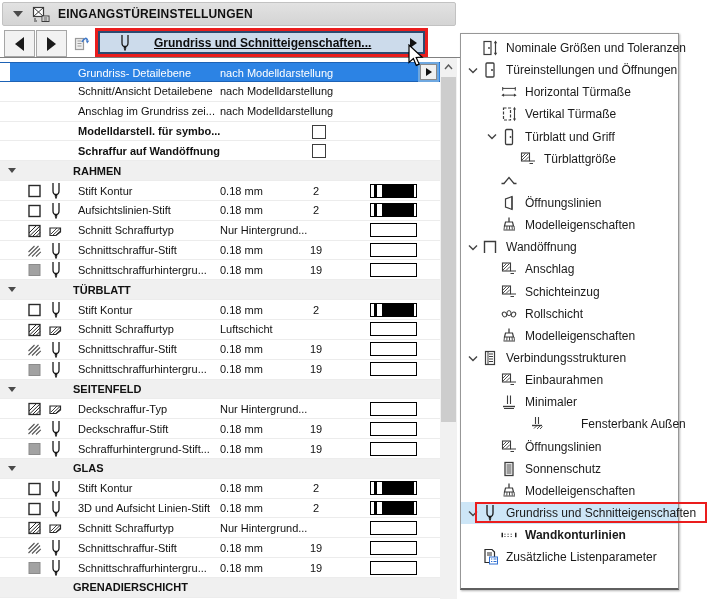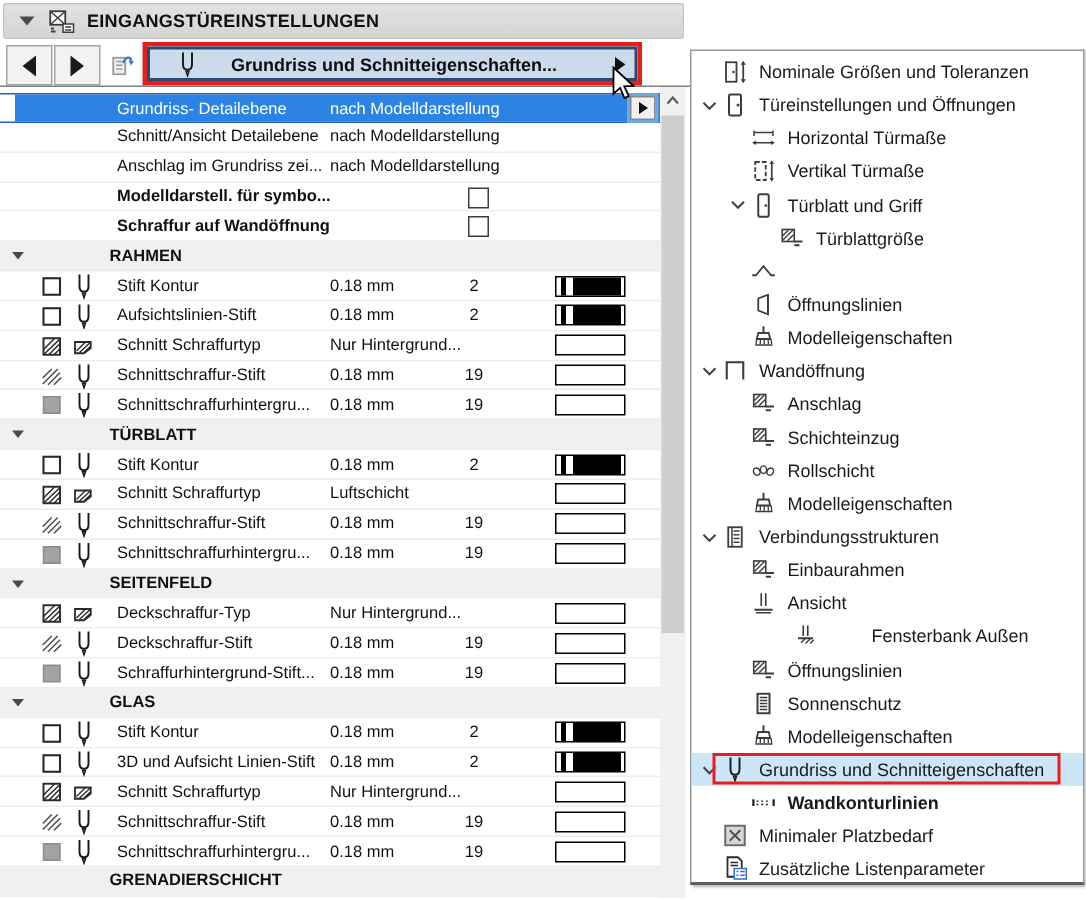--- a/index.html
+++ b/index.html
@@ -20,21 +20,21 @@
     border-top:6px solid #4a4a4a;margin-left:10px;}
   .hdr .ic{margin-left:9px;}
   .hdr-title{font-size:12px;font-weight:bold;color:#101010;margin-left:8px;letter-spacing:.2px;}
   
   .navbtn{position:absolute;top:30px;width:29px;height:25px;background:#f2f2f2;
     border:1px solid #a6a6a6;display:flex;align-items:center;justify-content:center;cursor:pointer;}
   .tri-l{width:0;height:0;border-top:7px solid transparent;border-bottom:7px solid transparent;border-right:9px solid #1a1a1a;}
   .tri-r{width:0;height:0;border-top:7px solid transparent;border-bottom:7px solid transparent;border-left:9px solid #1a1a1a;}
   .xferbtn{position:absolute;left:70px;top:31px;width:24px;height:23px;display:flex;align-items:center;justify-content:center;}
   
-  .ddl-frame{position:absolute;left:95px;top:28px;width:333px;height:29px;border:3px solid #ea1d1d;box-sizing:border-box;}
+  .ddl-frame{position:absolute;left:95px;top:28px;width:333px;height:29px;border:3px solid #ea1d1d;box-sizing:border-box;text-decoration:underline;}
   .ddl{width:100%;height:100%;background:#ccdbeb;border:2px solid #2c4a70;box-sizing:border-box;
     display:flex;align-items:center;cursor:pointer;}
   .ddl .ic{margin-left:16px;}
   .ddl-label{font-size:12px;font-weight:bold;color:#0d0d0d;margin-left:20px;white-space:nowrap;}
   .ddl .arr{margin-left:auto;margin-right:6px;width:0;height:0;border-top:5px solid transparent;border-bottom:5px solid transparent;border-left:7px solid #111;}
   .sepline{position:absolute;left:0;top:57px;width:460px;height:1px;background:#808080;}
   
   .tbl{position:absolute;left:0;top:62px;width:440px;height:537px;overflow:hidden;background:#fff;}
   .trow{height:19.85px;box-sizing:border-box;border-bottom:1px solid #ececec;position:relative;
     font-size:11px;color:#111;background:#fff;}
@@ -52,21 +52,21 @@
   .c-preview.black{background:linear-gradient(90deg,#fff 0 3px,#000 3px 6px,#fff 6px 11px,#000 11px calc(100% - 2px),#fff calc(100% - 2px));}
   .c-check{position:absolute;left:312px;top:3px;width:12px;height:12px;border:1.6px solid #3d3d3d;background:#fff;}
   .flyout{position:absolute;left:420px;top:1px;width:17px;height:16px;background:#f0f0f0;border:1px solid #8a8a8a;
     outline:2px solid #6fa8e0;display:flex;align-items:center;justify-content:center;box-sizing:border-box;}
   .flyout i{width:0;height:0;border-top:4px solid transparent;border-bottom:4px solid transparent;border-left:6px solid #111;}
   
   .sbar{position:absolute;left:440px;top:58px;width:17px;height:541px;background:#f1f1f1;}
   .sbar-btn{position:absolute;left:0;top:0;width:17px;height:17px;background:#f1f1f1;display:flex;align-items:center;justify-content:center;}
   .sbar-thumb{position:absolute;left:1px;top:19px;width:15px;height:345px;background:#cdcdcd;}
   
-  .popup{position:absolute;left:460px;top:33px;width:263px;height:557px;background:#fff;
+  .popup{position:absolute;left:460px;top:33px;width:219px;height:557px;background:#fff;
     border:1px solid #979797;border-bottom:2px solid #5f5f5f;box-sizing:border-box;
     box-shadow:1px 1px 2px rgba(0,0,0,.3);padding-top:3px;}
   .titem{height:22.15px;display:flex;align-items:center;font-size:12px;color:#1a1a1a;position:relative;cursor:default;white-space:nowrap;}
   .titem.selected{background:#cde6f7;}
   .chev{width:16px;display:flex;align-items:center;justify-content:center;flex:none;}
   .titem .ic{flex:none;margin-right:7px;}
   .hl-frame{position:absolute;left:14px;top:0;width:232px;height:21px;border:2px solid #ea1d1d;box-sizing:border-box;pointer-events:none;}
   
   .ic{display:inline-flex;width:18px;height:18px;align-items:center;justify-content:center;flex:none;}
   .ic svg{display:block;}
@@ -693,21 +693,21 @@
     </div>
     <div class="titem" style="padding-left: 23px;">
       <span class="chev"></span>
       <span class="ic ">
         <svg width="18" height="18" viewBox="0 0 18 18">
           <path d="M7.5 2.5 V11 M10.5 2.5 V11" stroke="#3c3c3c" stroke-width="1.1"></path>
           <path d="M3 13.5 H15" stroke="#3c3c3c" stroke-width="1.4"></path>
           <path d="M4 15.5 H14" stroke="#3c3c3c" stroke-width="1"></path>
         </svg>
       </span>
-      <span>Ansicht</span>
+      <span>Minimaler</span>
     </div>
     <div class="titem" style="padding-left: 23px; gap: 28px;">
       <span class="chev"></span>
       <span class="ic ">
         <svg width="18" height="18" viewBox="0 0 18 18">
           <path d="M7.5 2 V9 M10.5 2 V9" stroke="#3c3c3c" stroke-width="1.1"></path>
           <path d="M4 10.5 H14" stroke="#3c3c3c" stroke-width="1.4"></path>
           <path d="M6 13.5 L9 10.5 M9 14 L12.5 10.5 M12 14 L14.5 11.5" stroke="#3c3c3c" stroke-width=".9"></path>
         </svg>
       </span>
@@ -763,30 +763,20 @@
     </div>
     <div class="titem" style="padding-left: 23px; font-weight: bold;">
       <span class="chev"></span>
       <span class="ic ">
         <svg width="20" height="18" viewBox="0 0 20 18">
           <path d="M2.5 6.5 V11.5 M17.5 6.5 V11.5" stroke="#1a1a1a" stroke-width="1.6"></path>
           <path d="M5.5 7.5 v1 M5.5 10 v1 M9 7.5 v1 M9 10 v1 M12.5 7.5 v1 M12.5 10 v1" stroke="#1a1a1a" stroke-width="1.4"></path>
         </svg>
       </span>
       <span>Wandkonturlinien</span>
-    </div>
-    <div class="titem" style="padding-left: 4px;">
-      <span class="chev"></span>
-      <span class="ic ">
-        <svg width="18" height="18" viewBox="0 0 18 18">
-          <rect x="2.5" y="2.5" width="13" height="13" fill="#d6d6d6" stroke="#6a6a6a" stroke-width="1.3"></rect>
-          <path d="M5.5 5.5 L12.5 12.5 M12.5 5.5 L5.5 12.5" stroke="#4a4a4a" stroke-width="1.2"></path>
-        </svg>
-      </span>
-      <span>Minimaler Platzbedarf</span>
     </div>
     <div class="titem" style="padding-left: 4px;">
       <span class="chev"></span>
       <span class="ic ">
         <svg width="18" height="18" viewBox="0 0 18 18">
           <path d="M4 1.5 H11 L13.5 4 V14.5 H4 Z" fill="#fff" stroke="#2a2a2a" stroke-width="1.2"></path>
           <path d="M6 5 h5 M6 7 h5" stroke="#2a2a2a" stroke-width="1"></path>
           <rect x="8.5" y="9" width="8" height="7" fill="#fff" stroke="#2f6fd0" stroke-width="1"></rect>
           <path d="M10 11 h1.3 M12.5 11 h3 M10 13.5 h1.3 M12.5 13.5 h3" stroke="#2f6fd0" stroke-width="1.1"></path>
         </svg>

